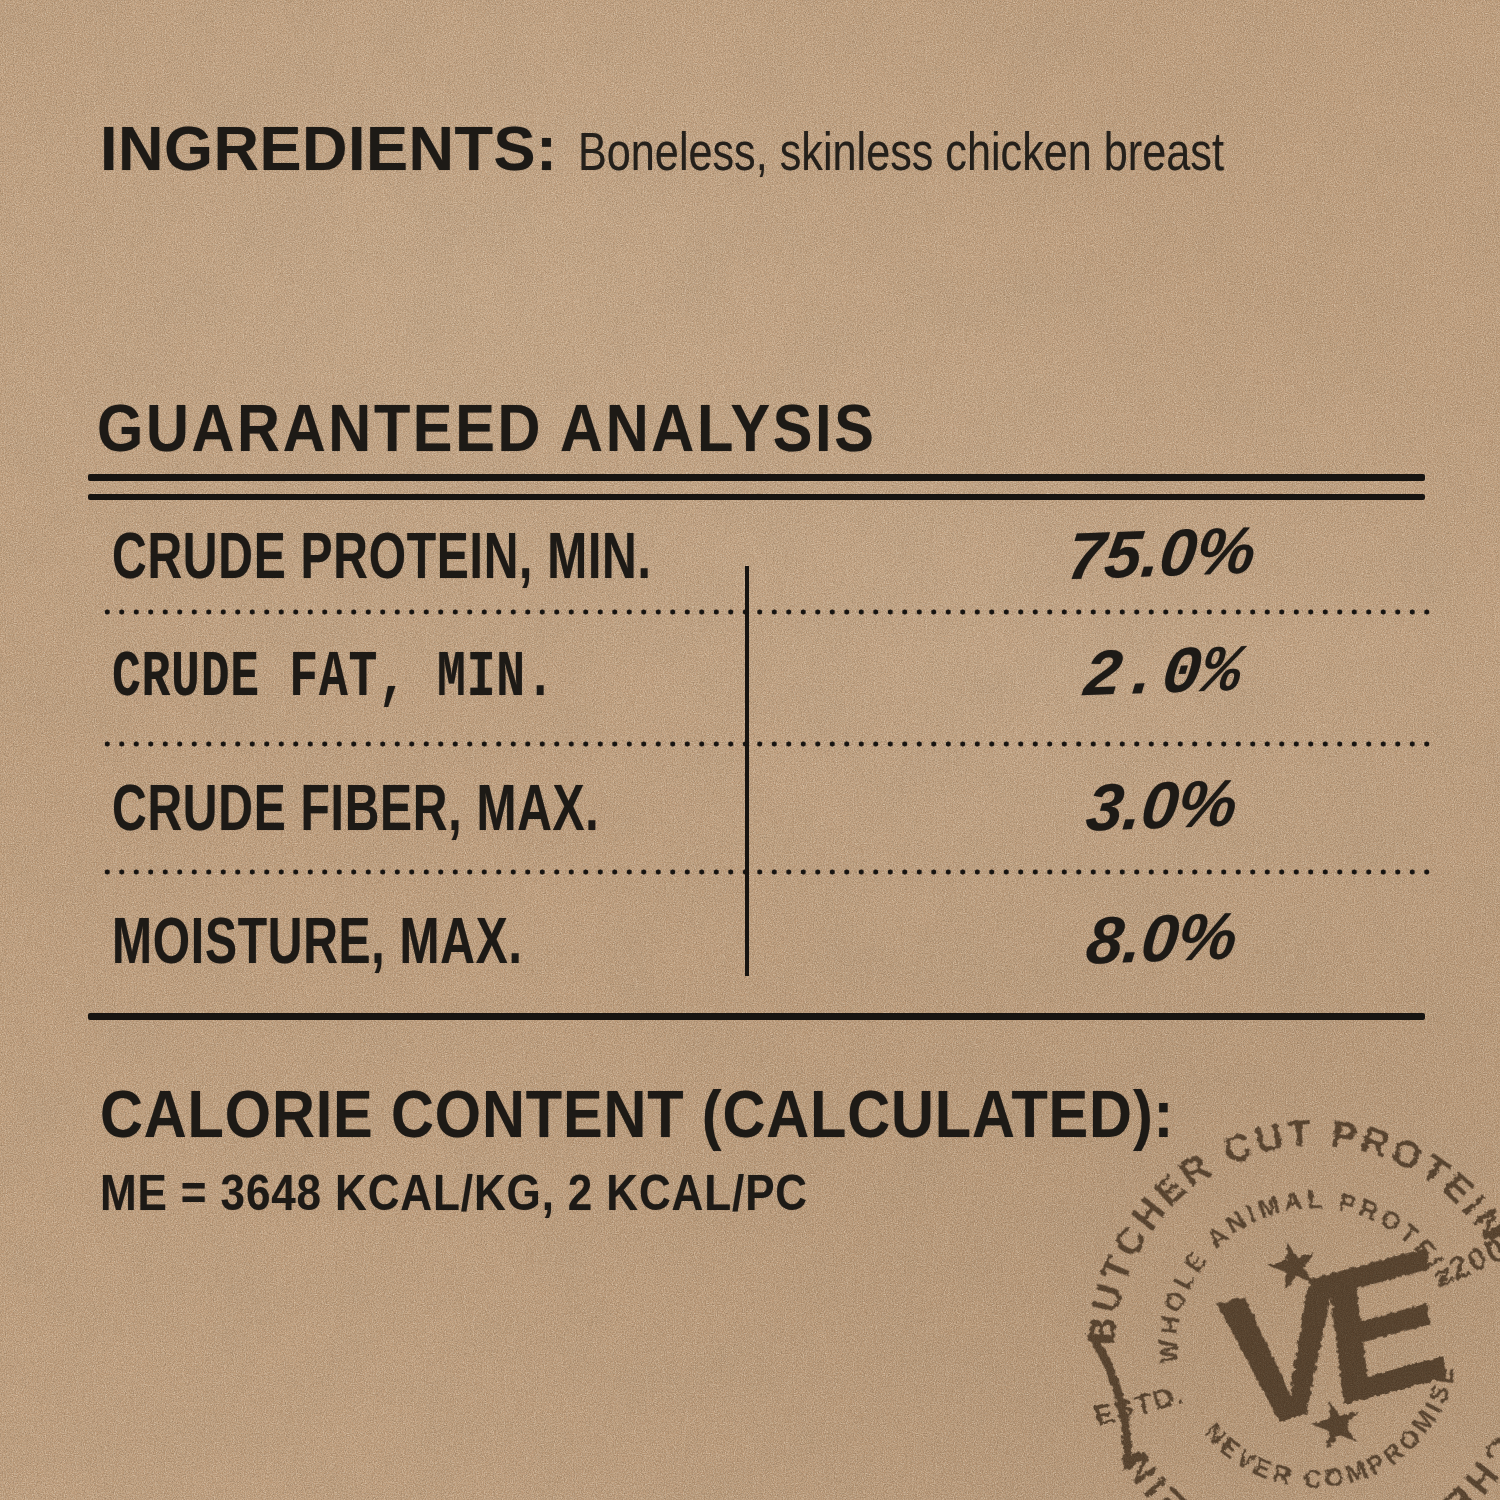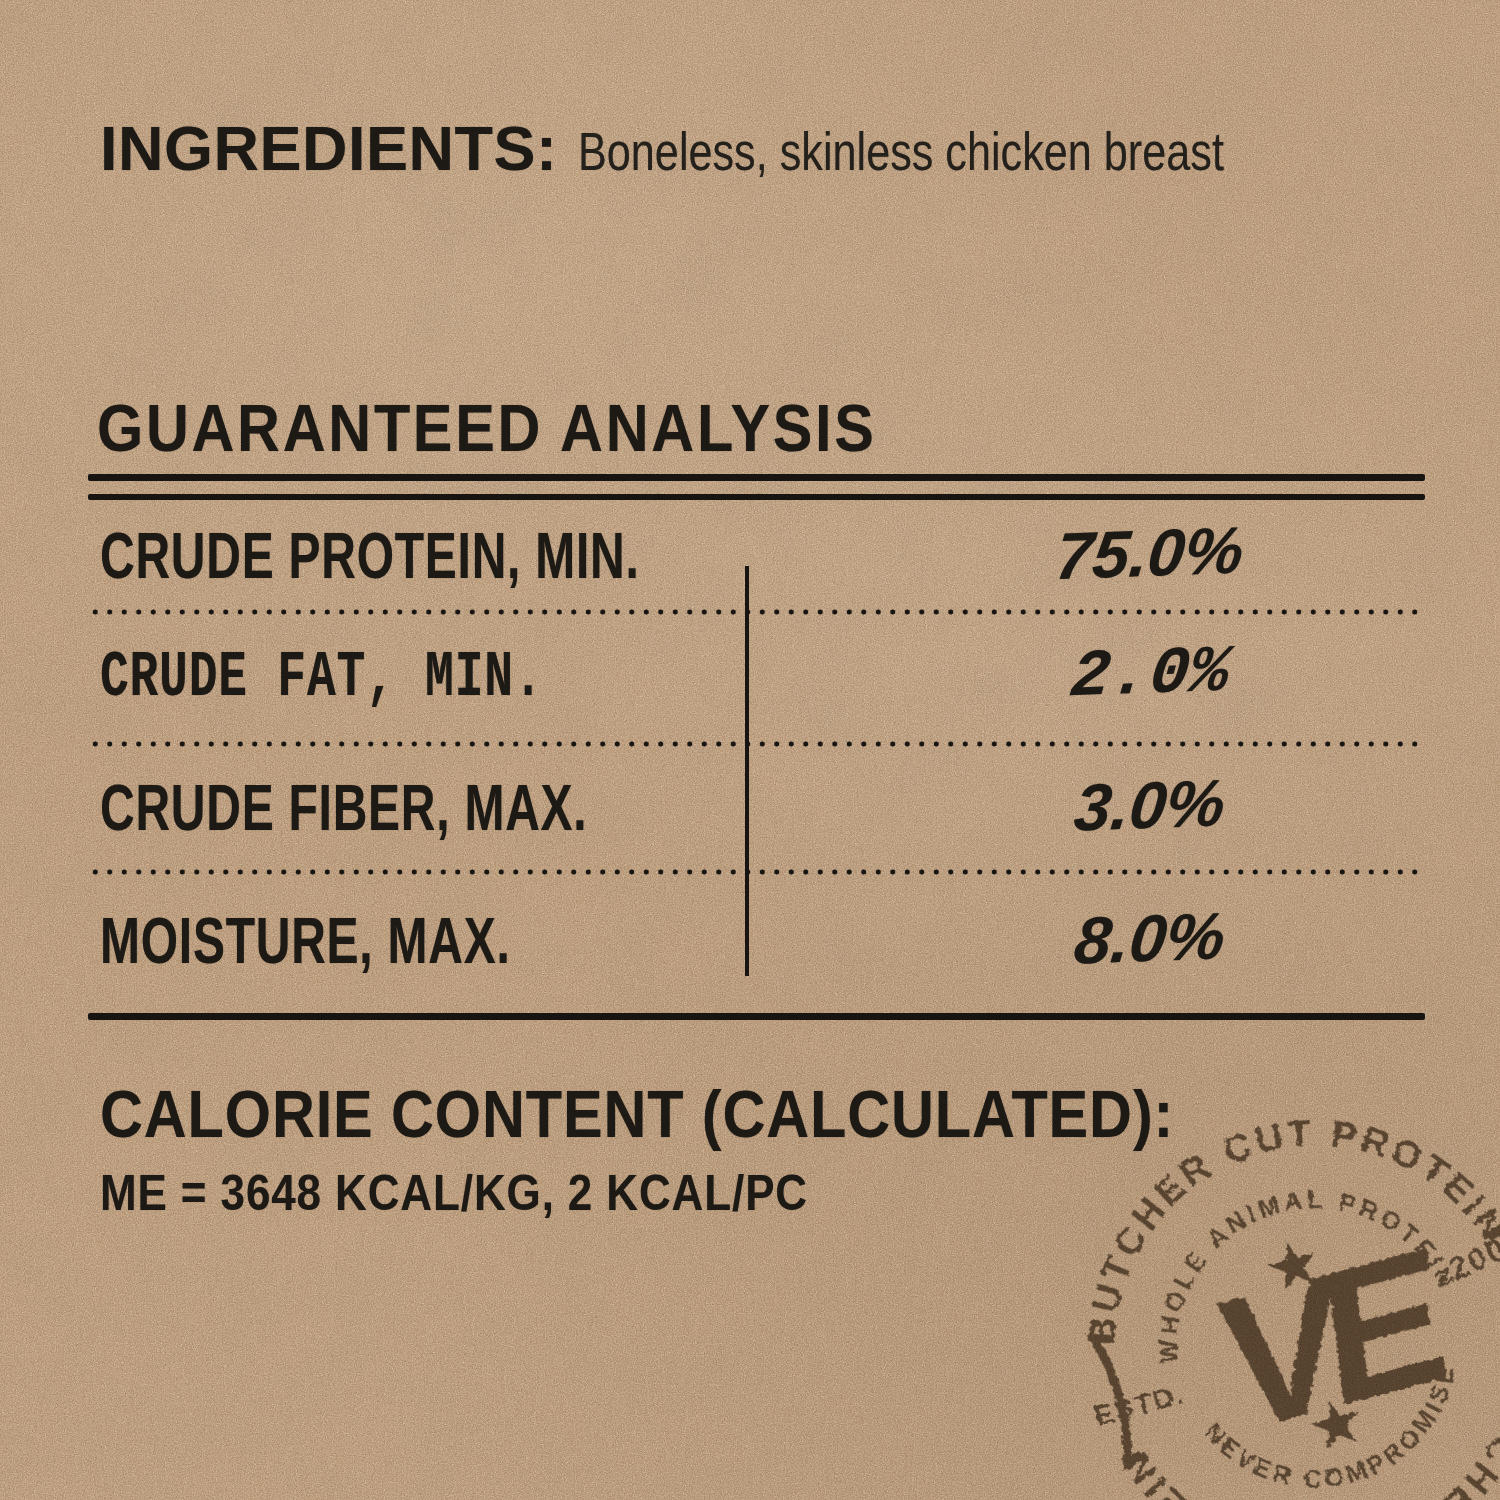--- a/index.html
+++ b/index.html
@@ -35,21 +35,21 @@
   #ga-title{
     position:absolute;left:97px;top:390px;
     font-size:66px;font-weight:bold;letter-spacing:3px;white-space:nowrap;
     transform:scaleX(0.9);transform-origin:left center;
     text-shadow:0 0 1px rgba(25,20,15,0.5);
   }
   .rule{position:absolute;left:88px;width:1337px;background:#171411;border-radius:2px;}
   #rule-a{top:474px;height:7px;}
   #rule-b{top:494px;height:6px;}
   #rule-bottom{top:1013px;height:7px;}
-  #ga-table{position:absolute;left:88px;top:503px;width:1337px;}
+  #ga-table{position:absolute;left:100px;top:503px;width:1337px;}
   .ga-row{position:relative;}
   .ga-row.r1{height:106px;}
   .ga-row.r2{height:126px;font-family:Liberation Mono, monospace;}
   .ga-row.r3{height:122px;text-decoration:underline;}
   .ga-row.r4{height:132px;}
   .row-label{
     position:absolute;left:12px;top:50%;
     transform:translateY(-50%) scaleX(0.75);transform-origin:left center;
     font-size:64px;font-weight:bold;letter-spacing:1px;white-space:nowrap;
     text-shadow:0 0 1px rgba(25,20,15,0.5);

